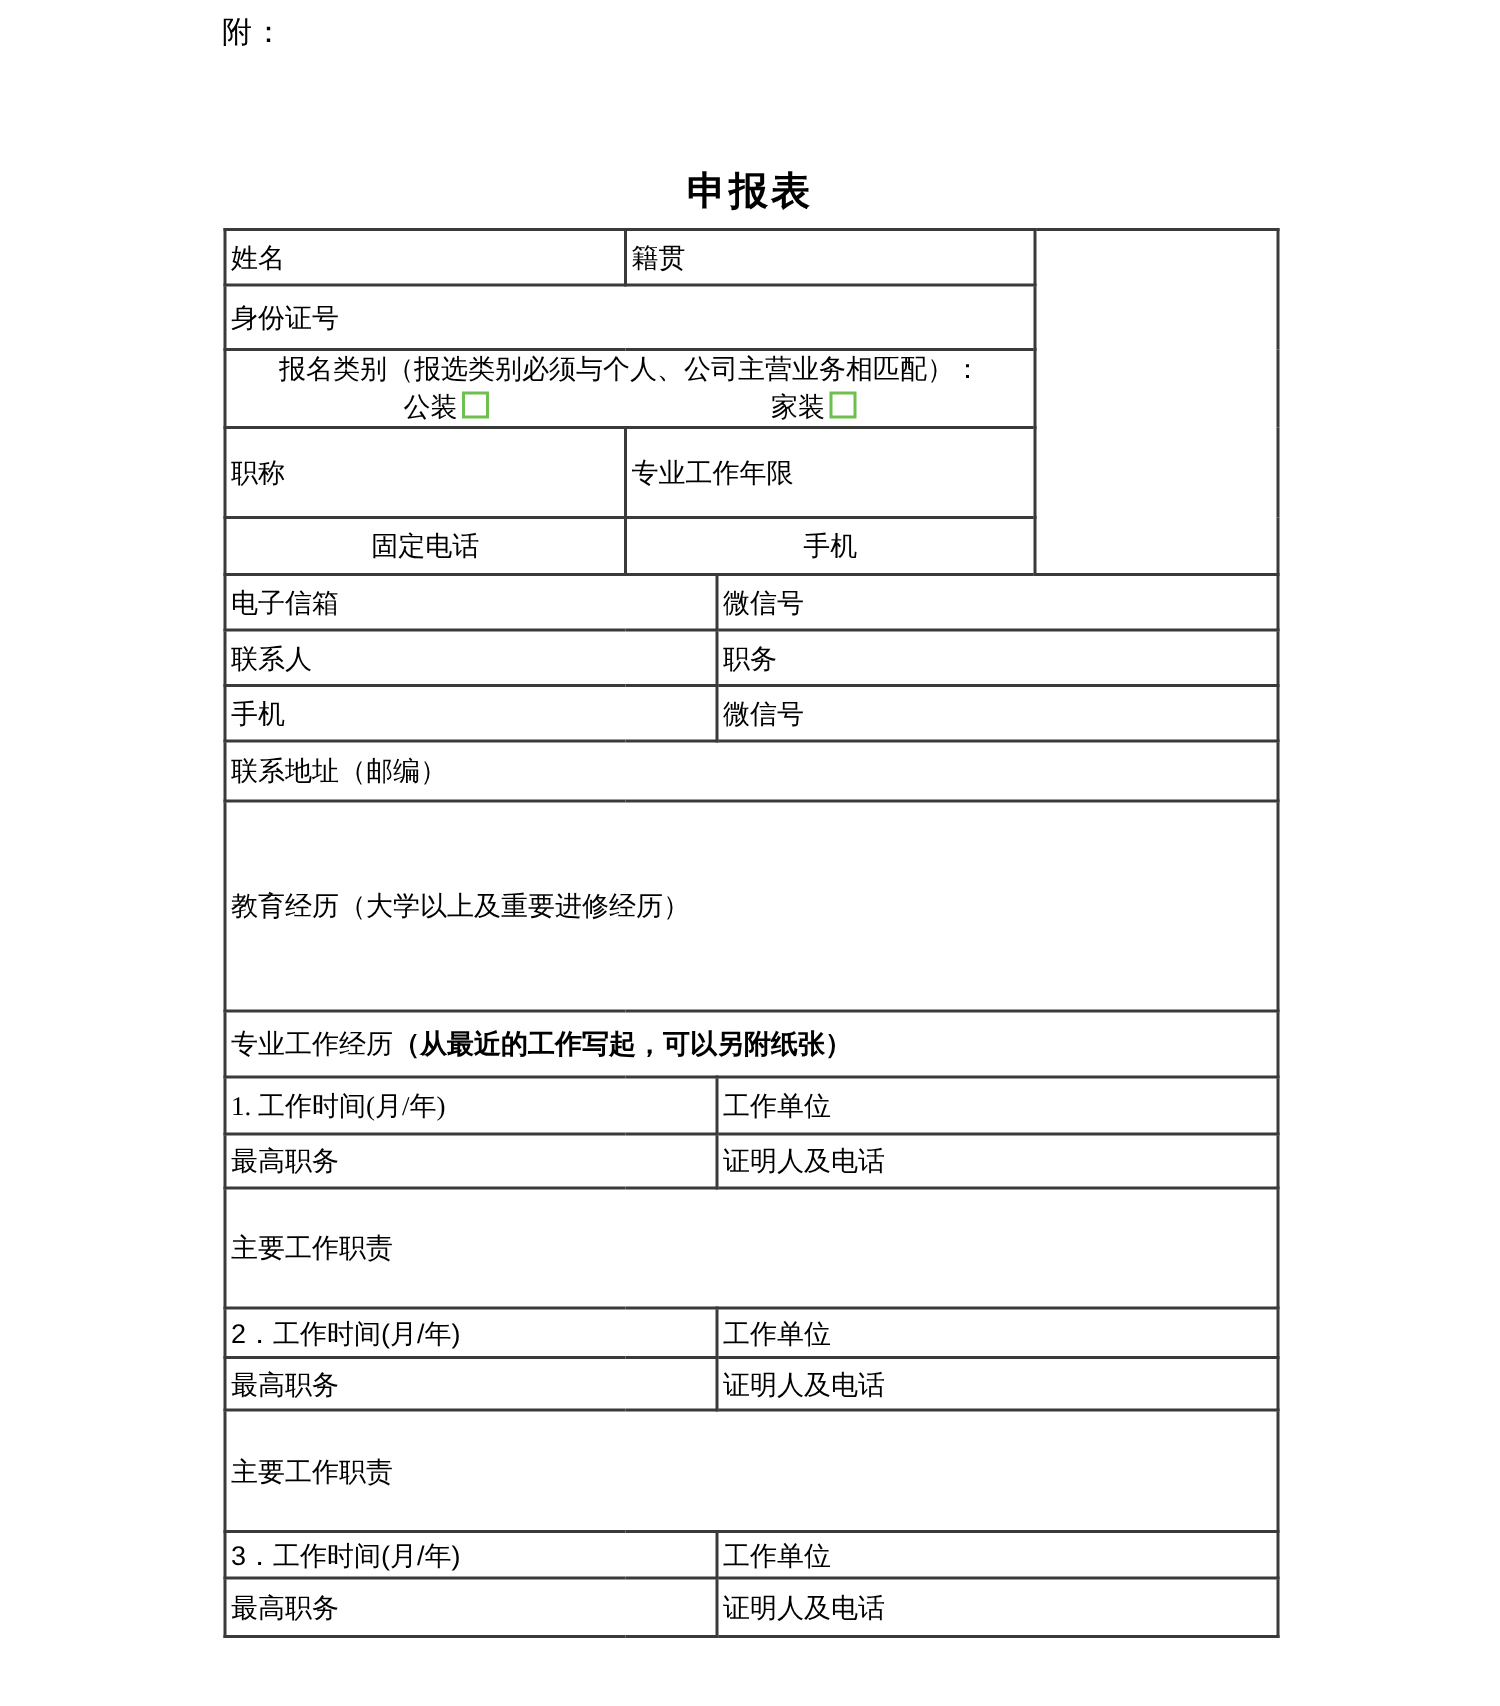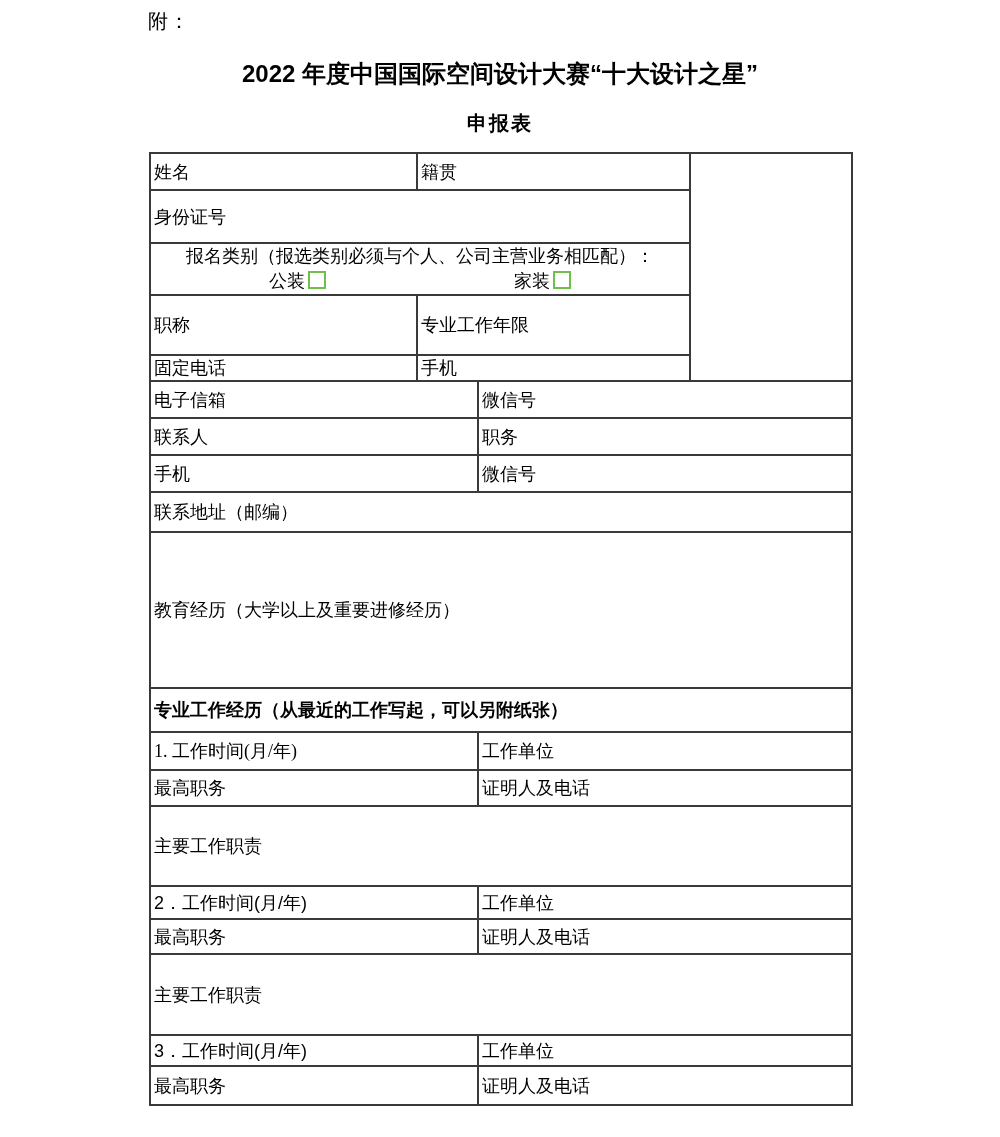--- a/index.html
+++ b/index.html
@@ -14,63 +14,62 @@
   .attachment {
     position: absolute; left: 148px; top: 8px;
     font-size: 20px; letter-spacing: 1px;
   }
   .doc-title {
     position: absolute; left: 0; top: 58px; width: 1000px;
     text-align: center; font-size: 24px; font-weight: bold;
   }
   .doc-subtitle {
     position: absolute; left: 0; top: 110px; width: 1000px;
-    text-align: center; font-size: 20px; font-weight: bold; letter-spacing: 2px;
+    text-align: center; font-size: 26px; font-weight: bold; letter-spacing: 2px;
   }
 
   table.form {
     position: absolute; left: 149px; top: 152px;
     width: 702px;
     border-collapse: collapse; table-layout: fixed;
   }
   table.form td {
     border: 2px solid #3a3a3a;
     padding: 0 3px;
     font-size: 18px;
     vertical-align: middle;
     overflow: hidden;
     background: #fff;
   }
   td.top { vertical-align: top; padding-top: 4px; }
 
-  tr.h37 { height: 37px; } tr.h43 { height: 53px; margin-top: 39px; } tr.h51 { height: 51px; }
-  tr.h60 { height: 60px; margin-left: 24px; } tr.h34 { height: 26px; } tr.h55 { height: 40px; }
-  tr.h156 { height: 156px; } tr.h44 { height: 44px; } tr.h38 { height: 38px; font-family: Liberation Serif, serif; }
+  tr.h37 { height: 37px; } tr.h43 { height: 43px; margin-top: 39px; } tr.h51 { height: 51px; }
+  tr.h60 { height: 60px; margin-left: 24px; } tr.h34 { height: 38px; text-align: center; } tr.h55 { height: 40px; }
+  tr.h156 { height: 140px; } tr.h44 { height: 44px; } tr.h38 { height: 38px; font-family: Liberation Serif, serif; }
   tr.h36 { height: 36px; } tr.h80 { height: 80px; } tr.h33 { height: 33px; }
   tr.h35 { height: 35px; } tr.h81 { height: 81px; } tr.h32 { height: 31px; }
   tr.h39 { height: 39px; }
 
-  .bold { font-weight: bold; }
+  .bold { font-weight: normal; }
   .wh-note { font-weight: bold; }
 
   .cat-line { line-height: 25px; text-align: center; }
   .checkbox {
     display: inline-block; width: 14px; height: 14px;
     border: 2px solid #6fbf4f; background: #fff;
     vertical-align: -2px; margin-left: 3px;
   }
   .cat-spacer { display: inline-block; width: 188px; }
 </style>
 </head>
 <body>
 
 <div class="page">
 
   <div class="attachment">附：</div>
-  <div class="doc-title">2022 年度中国国际空间设计大赛“十大设计之星”</div>
   <div class="doc-subtitle">申报表</div>
 
   <table class="form">
     <colgroup>
       <col style="width:267px">
         <col style="width:61px">
         <col style="width:212px">
         <col style="width:162px">
     </colgroup>
 

